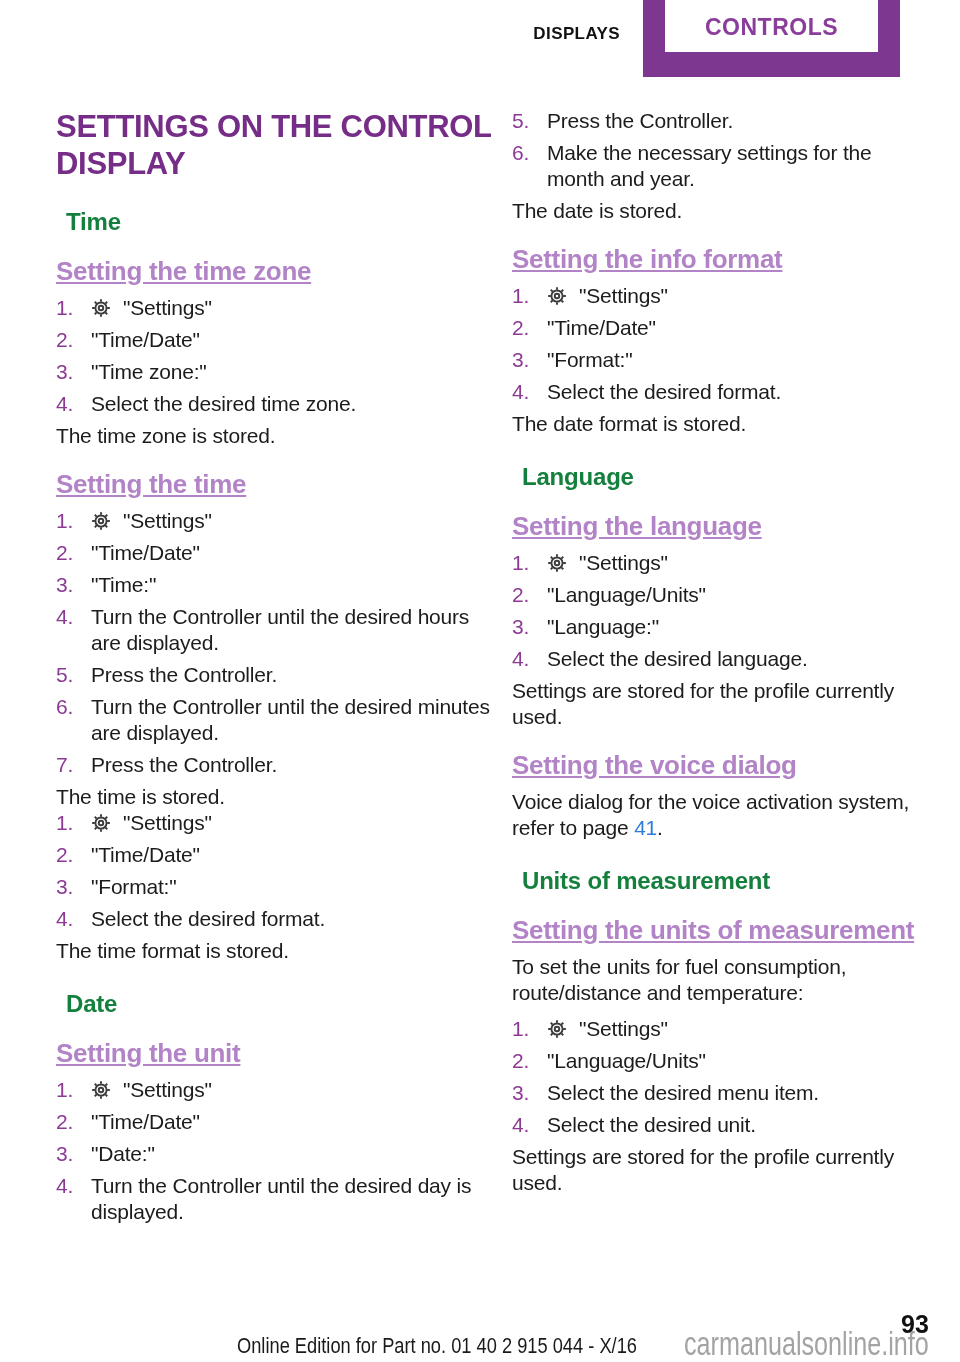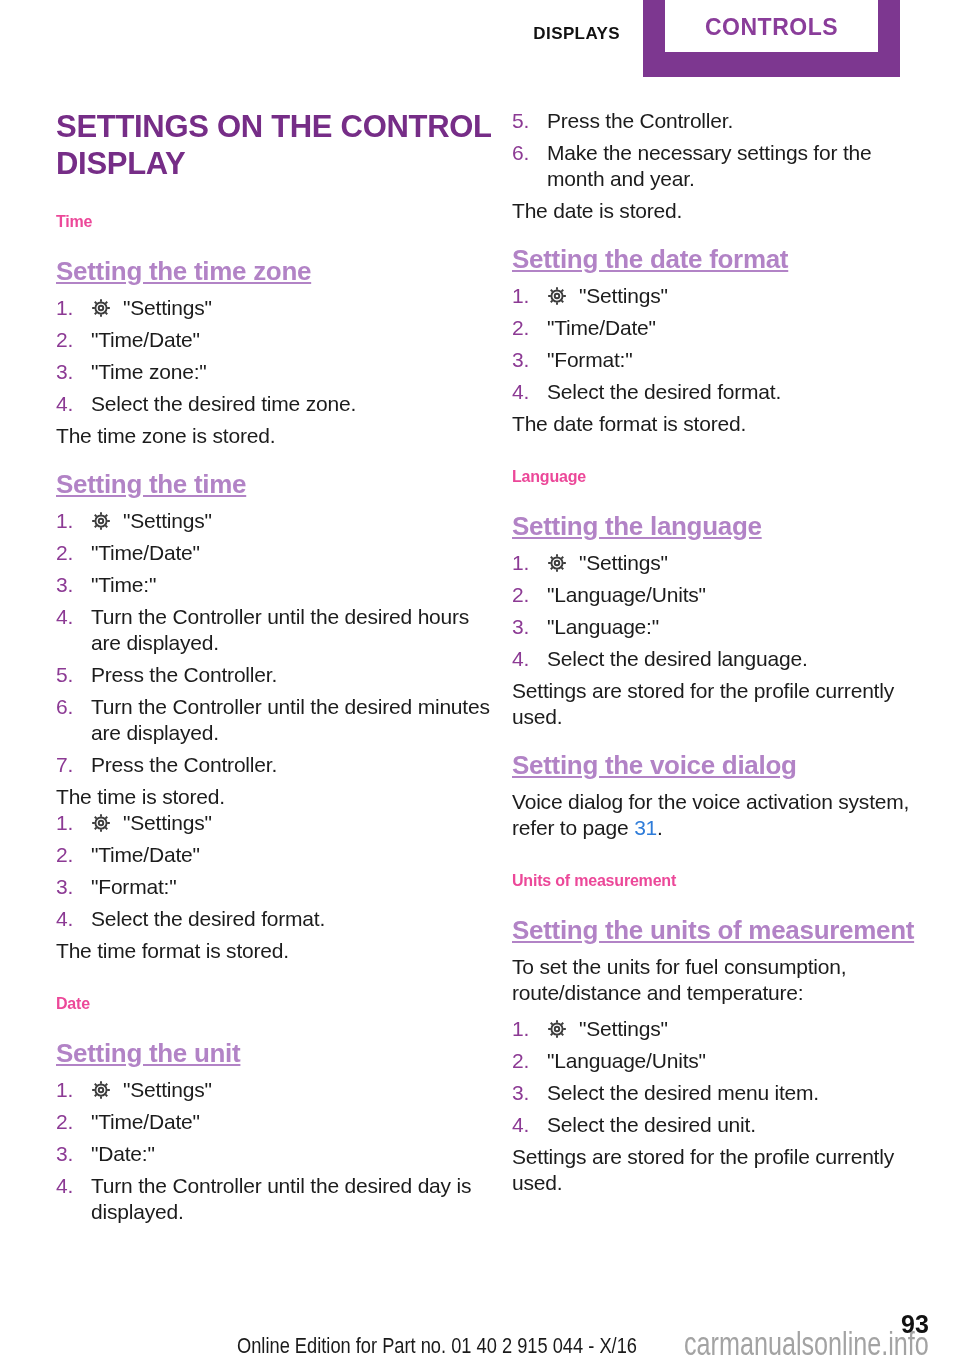--- a/index.html
+++ b/index.html
@@ -33,22 +33,22 @@
   
   .col { position:absolute; top:108px; letter-spacing:-0.2px; }
   .col-left  { left:56px;  width:437px; }
   .col-right { left:512px; width:420px; }
 
   .title {
     font-size:31px; line-height:37px; font-weight:bold;
     color:#762d87; letter-spacing:-0.3px; margin:0 0 18px;
   }
   .h2 {
-    font-size:16px; line-height:28px; font-weight:bold;
-    color:#ec4899; margin:26px 0 12px;
+    font-size:24px; line-height:28px; font-weight:bold;
+    color:#15803d; margin:26px 10px 12px;
   }
   .h3 {
     font-size:26px; line-height:30px; font-weight:bold;
     color:#b283c6; margin:20px 0 9px; letter-spacing:-0.3px;text-decoration:underline;
   }
   .para { font-size:21px; line-height:26px; margin:2px 0 0; }
 
   .steps { margin:0 0 4px; }
   .step { display:flex; font-size:21px; line-height:26px; margin-bottom:6px; }
   .step .num { flex:0 0 35px; width:35px; color:#8c3a94; }
@@ -224,21 +224,21 @@
       <span class="num">5.</span>
       <span class="stxt">Press the Controller.</span>
     </div>
     <div class="step">
       <span class="num">6.</span>
       <span class="stxt">Make the necessary settings for the month and year.</span>
     </div>
   </div>
   <p class="para">The date is stored.</p>
 
-  <div class="h3">Setting the date format</div>
+  <div class="h3">Setting the info format</div>
   <div class="steps">
     <div class="step">
       <span class="num">1.</span>
       <span class="stxt"><span class="gear"><svg viewBox="0 0 24 24">
               <g stroke="#3c3c3c" stroke-width="2.3" fill="none">
                 <circle cx="12" cy="12" r="6.7"></circle>
                 <circle cx="12" cy="12" r="2.7"></circle>
                 <path d="M12 1.4v3.2M12 19.4v3.2M1.4 12h3.2M19.4 12h3.2M4.5 4.5l2.3 2.3M17.2 17.2l2.3 2.3M19.5 4.5l-2.3 2.3M6.8 17.2l-2.3 2.3"></path>
               </g>
             </svg></span><span>"Settings"</span></span>
@@ -281,21 +281,21 @@
       <span class="stxt">"Language:"</span>
     </div>
     <div class="step">
       <span class="num">4.</span>
       <span class="stxt">Select the desired language.</span>
     </div>
   </div>
   <p class="para">Settings are stored for the profile currently used.</p>
 
   <div class="h3">Setting the voice dialog</div>
-  <p class="para"><span>Voice dialog for the voice activation system, refer to page </span><a class="ref">31</a><span>.</span></p>
+  <p class="para"><span>Voice dialog for the voice activation system, refer to page </span><a class="ref">41</a><span>.</span></p>
 
   <div class="h2">Units of measurement</div>
 
   <div class="h3">Setting the units of measurement</div>
   <p class="para" style="margin-bottom:10px;margin-top:7px;">To set the units for fuel consumption, route/distance and temperature:</p>
   <div class="steps">
     <div class="step">
       <span class="num">1.</span>
       <span class="stxt"><span class="gear"><svg viewBox="0 0 24 24">
               <g stroke="#3c3c3c" stroke-width="2.3" fill="none">

